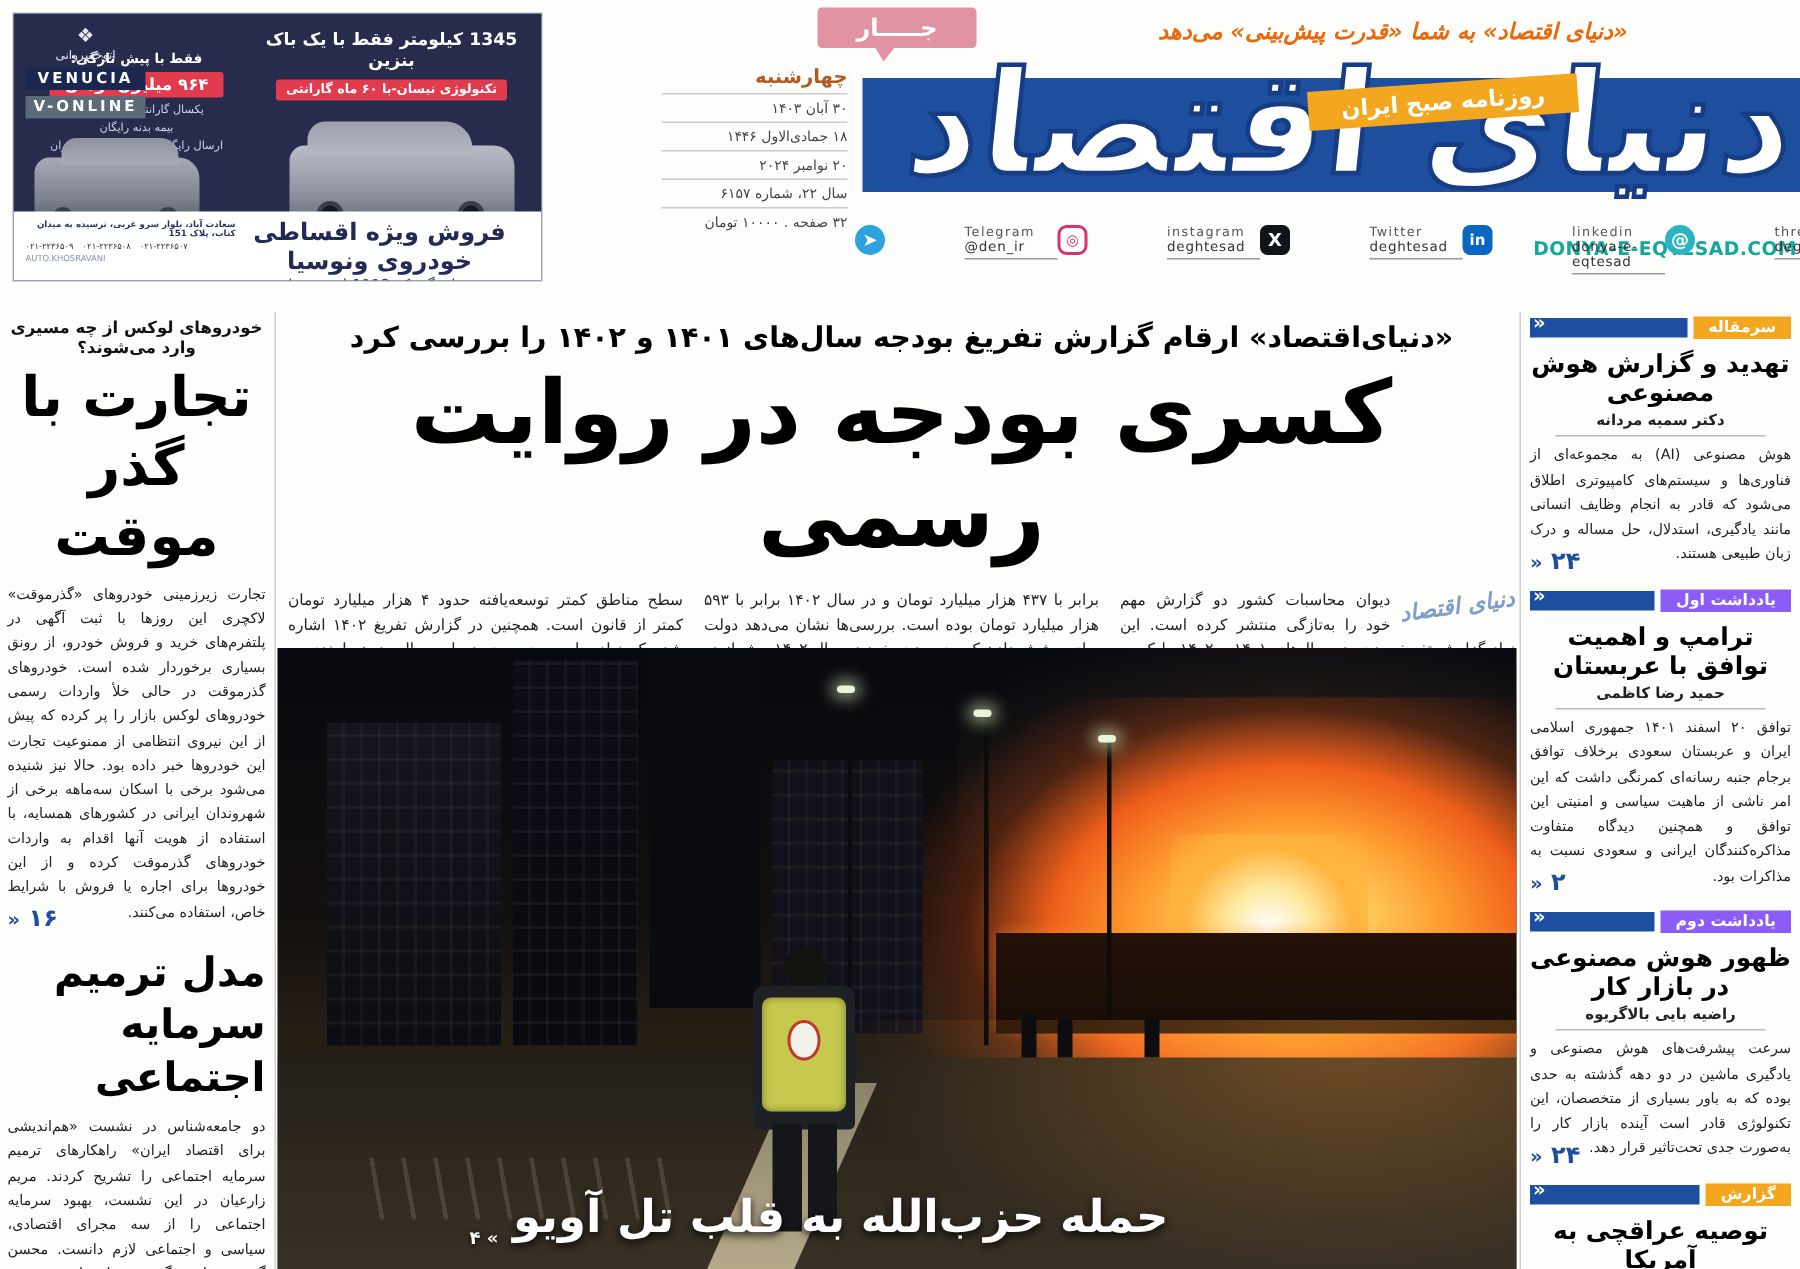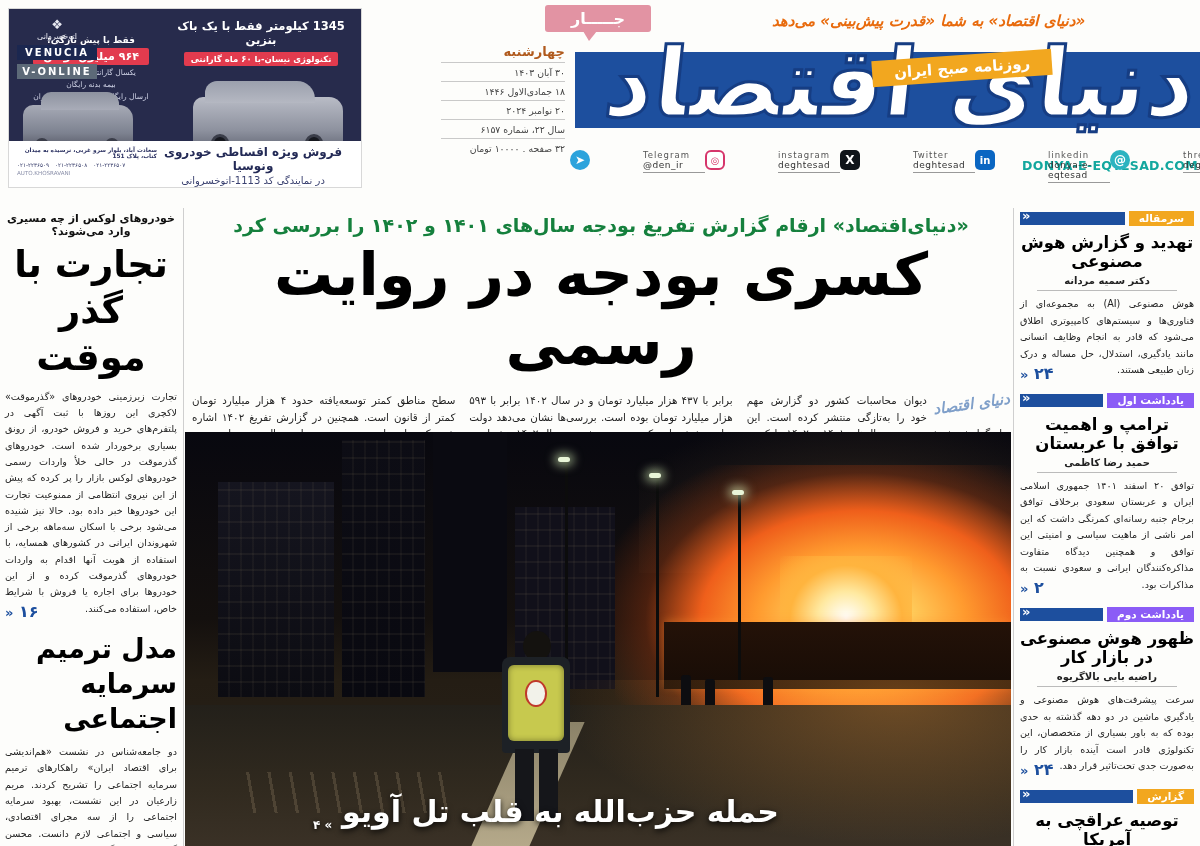--- a/index.html
+++ b/index.html
@@ -32,21 +32,21 @@
   .car-big::before { content:""; position:absolute; left:12px; top:-16px; right:28px; height:22px;
              border-radius:12px 18px 0 0; background:linear-gradient(180deg,#9ba0ad,#b5b8c2); }
   .car-small { left:14px; top:96px; width:110px; height:40px;
              background:linear-gradient(180deg,#a7aab6,#7d8290 70%,#5f московской6370); background:linear-gradient(180deg,#a7aab6,#7d8290 70%,#5f6370); }
   .car-small::before { content:""; position:absolute; left:18px; top:-13px; right:14px; height:18px;
              border-radius:10px 12px 0 0; background:linear-gradient(180deg,#8e93a0,#a9acb8); }
   .wheel { position:absolute; bottom:-7px; width:18px; height:18px; border-radius:50%;
            background:#16181f; border:3px solid #3a3d49; }
   .ad-footer { position:absolute; left:0; bottom:0; width:100%; height:46px; background:#fff; }
   .ad-footer-right { position:absolute; right:8px; top:4px; width:200px; text-align:center; }
-  .ad-f-title { color:#232a56; font-weight:bold; font-size:12px; }
+  .ad-f-title { color:#232a56; font-weight:bold; font-size:16px; }
   .ad-f-sub { color:#3a4170; font-size:10px; margin-top:2px; }
   .ad-footer-left { position:absolute; left:8px; top:6px; width:140px; direction:rtl; }
   .ad-addr { color:#2c3262; font-size:5.8px; font-weight:bold; }
   .ad-phones { display:flex; gap:6px; direction:ltr; margin-top:3px; }
   .ad-phone { color:#2c3262; font-size:5.6px; }
   .ad-handle { color:#8a8fa9; font-size:5.6px; margin-top:2px; direction:ltr; text-align:left; }
 
   
   .dateblock { position:absolute; left:441px; top:44px; width:124px; direction:rtl; text-align:right; }
   .weekday { color:#b05a1d; font-weight:bold; font-size:13px; padding-bottom:3px; }
@@ -83,21 +83,21 @@
   .s-th { background:#2bb3c0; border-radius:50%; }
   .s-texts { border-bottom:1px solid #999; padding-bottom:2px; min-width:62px;margin-left:48px; }
   .s-net { color:#555; font-size:8.5px; letter-spacing:1px; }
   .s-handle { color:#333; font-size:9px; letter-spacing:.5px; }
 
   
   .vrule { position:absolute; top:208px; bottom:0; width:1px; background:#cfcfcf; }
 
   
   .lead-wrap { position:absolute; left:192px; top:214px; width:818px; direction:rtl; }
-  .lead-kicker { text-align:center; font-size:19px; font-weight:bold; color:#15803d; }
+  .lead-kicker { text-align:center; font-size:19px; font-weight:bold; color:#000000; }
   .lead-headline { text-align:center; font-size:59px; font-weight:bold; color:#000;
       margin-top:4px; letter-spacing:-1px; }
   .lead-cols { display:flex; gap:14px; margin-top:14px; direction:rtl; }
   .lead-col { flex:1; font-size:10.3px; color:#222; text-align:justify; line-height:1.62; }
   .stamp { float:right; color:#7f9fc9; font-size:15px; font-weight:bold; font-style:italic;
       margin:0 0 2px 6px; transform:rotate(-8deg); }
   .pref { color:#1d4f9e; font-weight:bold; white-space:nowrap; }
   .pref .guil { font-size:13px; }
 
   

